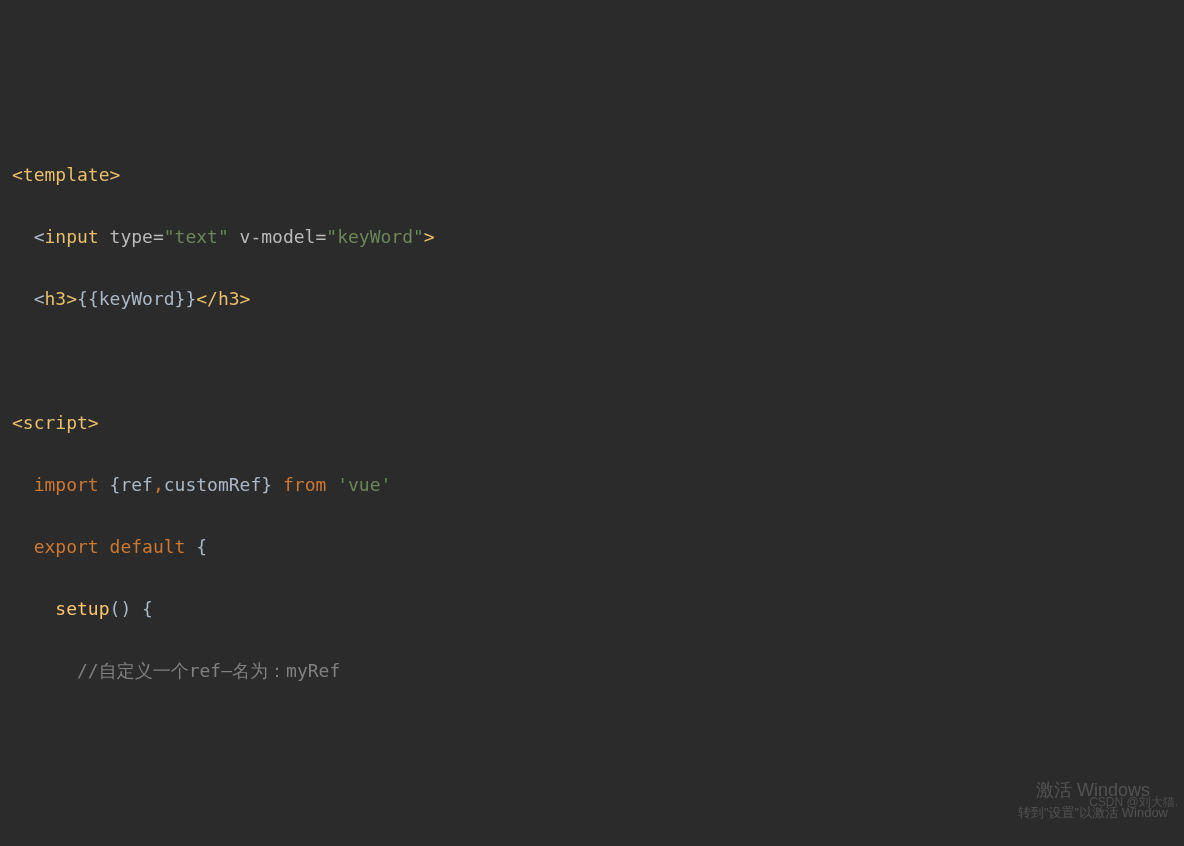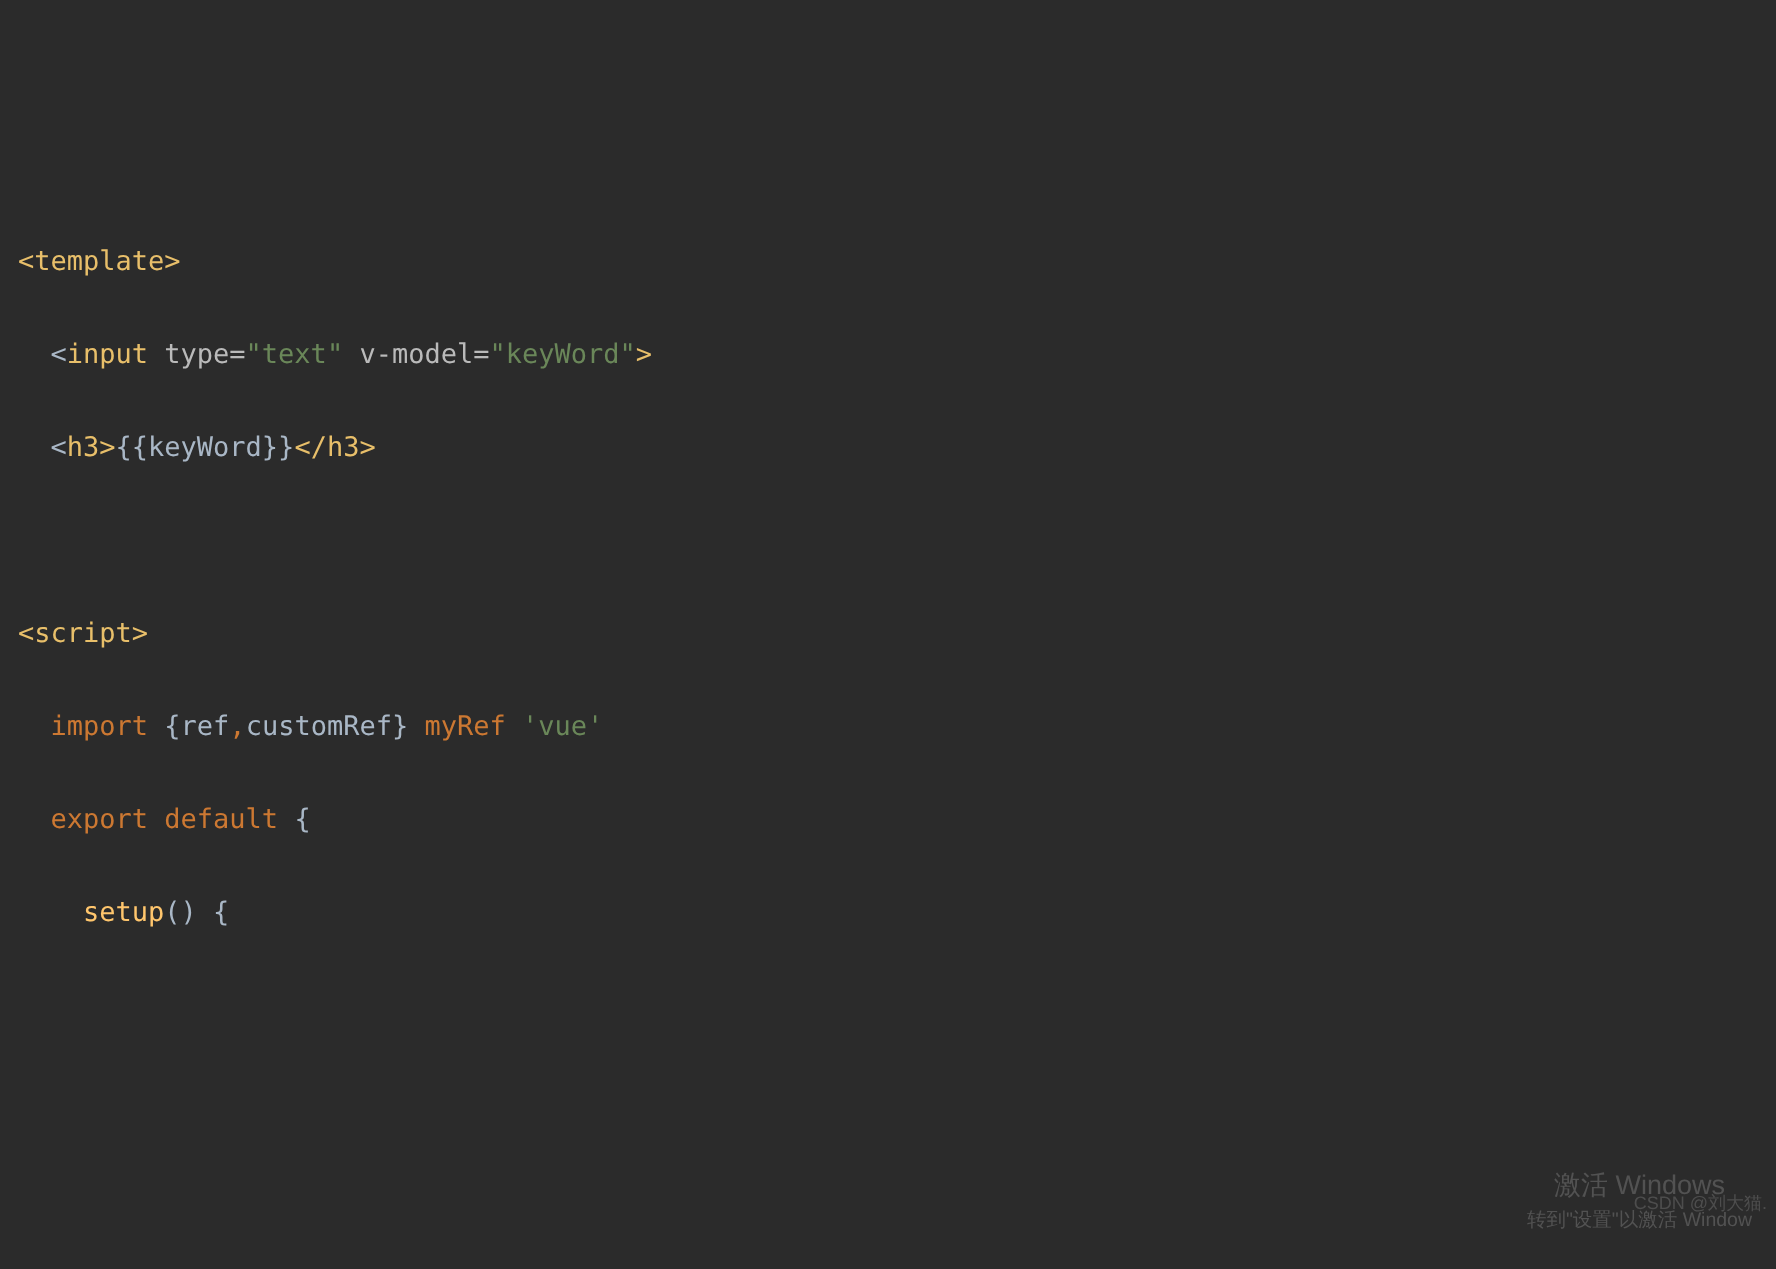--- a/index.html
+++ b/index.html
@@ -57,23 +57,24 @@
 <body>
 
 
 
 <div>
 <span class="line"><span class="tag">&lt;template&gt;</span></span>
 <span class="line"><span>  &lt;</span><span class="tag">input </span><span class="attrn">type=</span><span class="str">"text"</span><span class="attrn"> v-model=</span><span class="str">"keyWord"</span><span class="tag">&gt;</span></span>
 <span class="line"><span>  &lt;</span><span class="tag">h3</span><span class="tag">&gt;</span><span>{{keyWord}}</span><span class="tag">&lt;/h3&gt;</span></span>
 <span class="line"></span>
 <span class="line"><span class="tag">&lt;script&gt;</span></span>
-<span class="line"><span class="kw">  import </span><span>{</span><span class="name">ref</span><span class="kw">,</span><span class="name">customRef</span><span>} </span><span class="kw">myRef </span><span class="str">'vue'</span></span>
+<span class="line"><span class="kw">  import </span><span>{</span><span class="name">ref</span><span class="kw">,</span><span class="name">customRef</span><span>} </span><span class="kw">from </span><span class="str">'vue'</span></span>
 <span class="line"><span class="kw">  export </span><span class="kw">default </span><span>{</span></span>
 <span class="line"><span class="fn">    setup</span><span>() {</span></span>
+<span class="line"><span class="comment">      //自定义一个ref—名为：myRef</span></span>
 <span class="line"></span>
 
 
 
 
 
 
 
 
 

